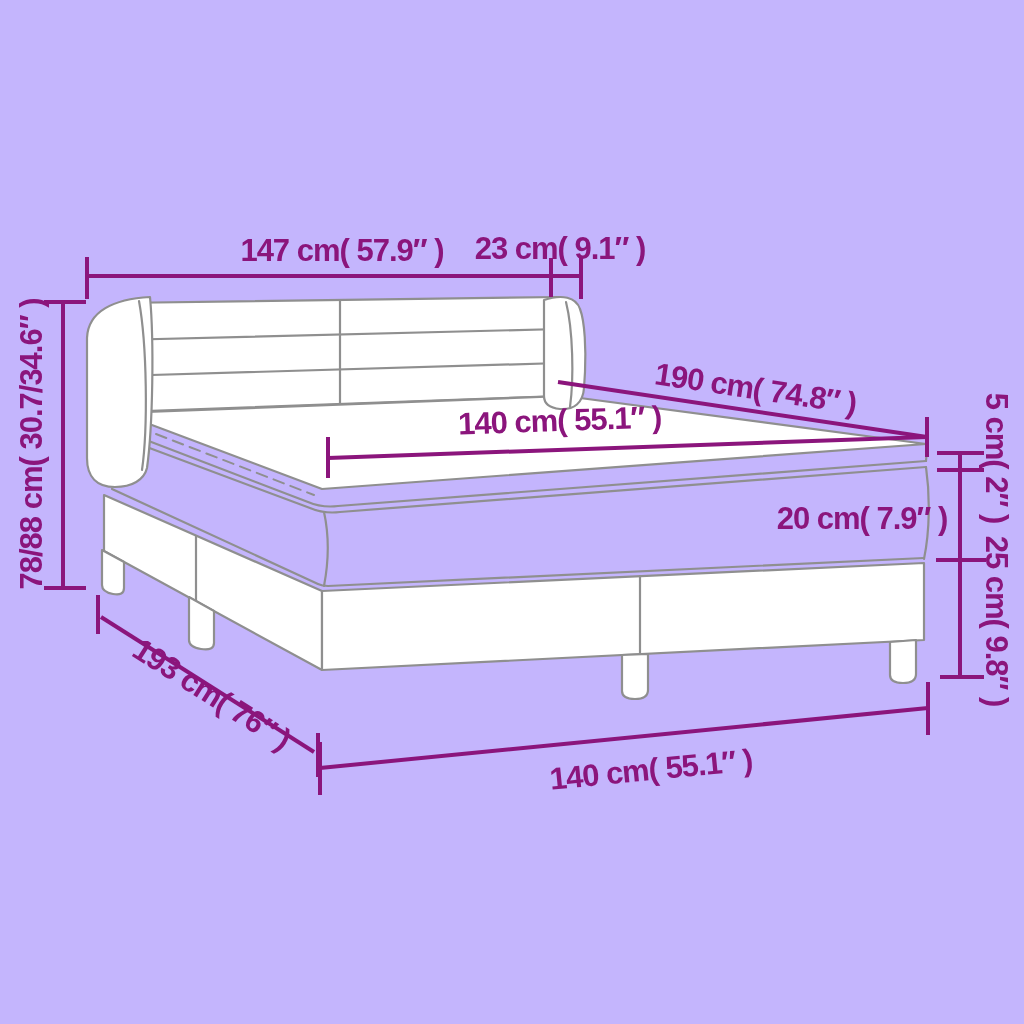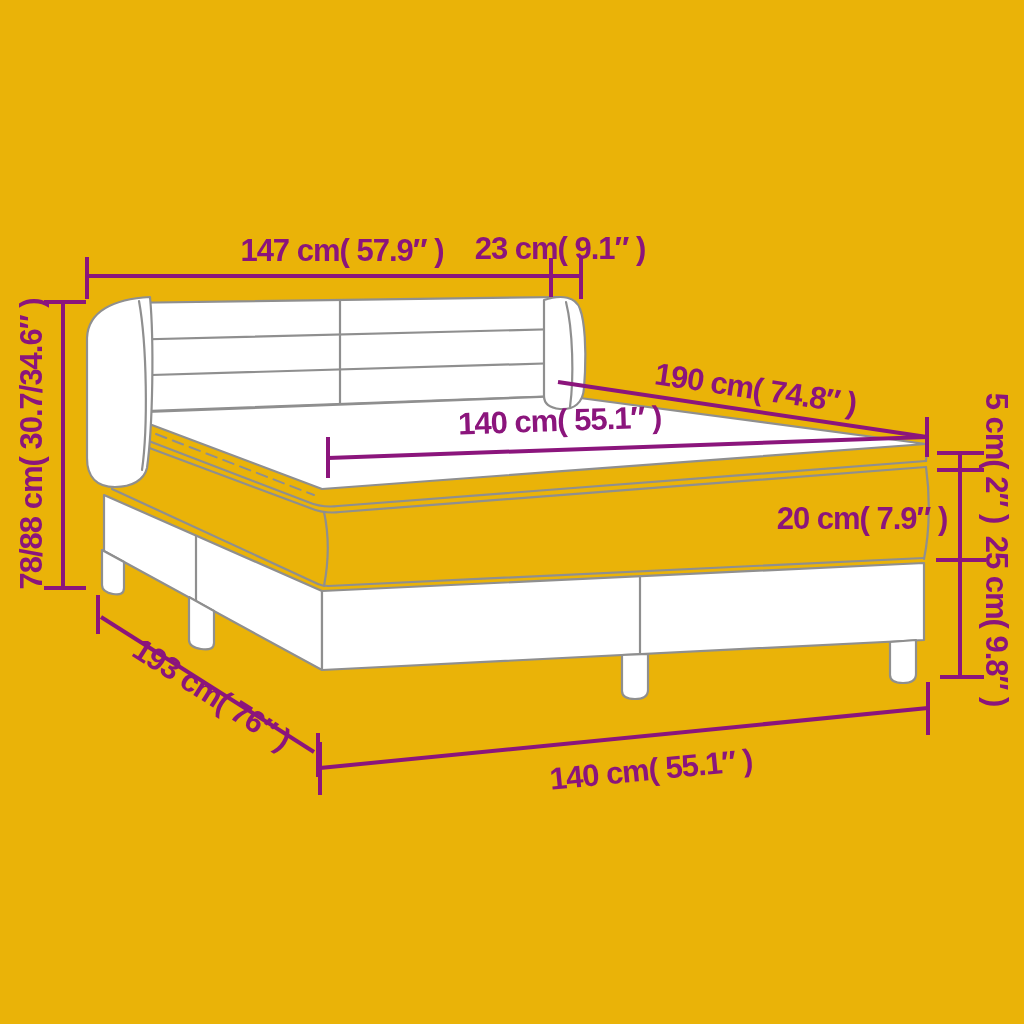--- a/index.html
+++ b/index.html
@@ -1,16 +1,16 @@
 <!DOCTYPE html>
 <html><head>
 <meta charset="utf-8">
 <style>
   html,body{margin:0;padding:0;background:#ffffff;}
-  .stage{width:1024px;height:1024px;position:relative;background:#eab308;overflow:hidden;text-align:right;}
+  .stage{width:1024px;height:1024px;position:relative;background:#c4b5fd;overflow:hidden;text-align:right;}
   svg{display:block;}
   .dim-text{
     font-family:"Liberation Sans", sans-serif;
     font-weight:bold;
     font-size:31px;
     letter-spacing:-1px;
   }
   .outline{fill:none;stroke-linecap:round;stroke-linejoin:round;}
   .outline-filled{stroke-linecap:round;stroke-linejoin:round;}
 </style>

